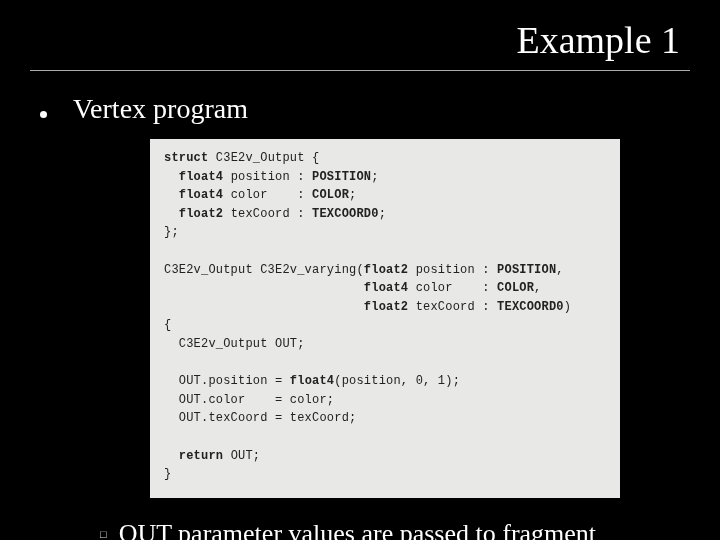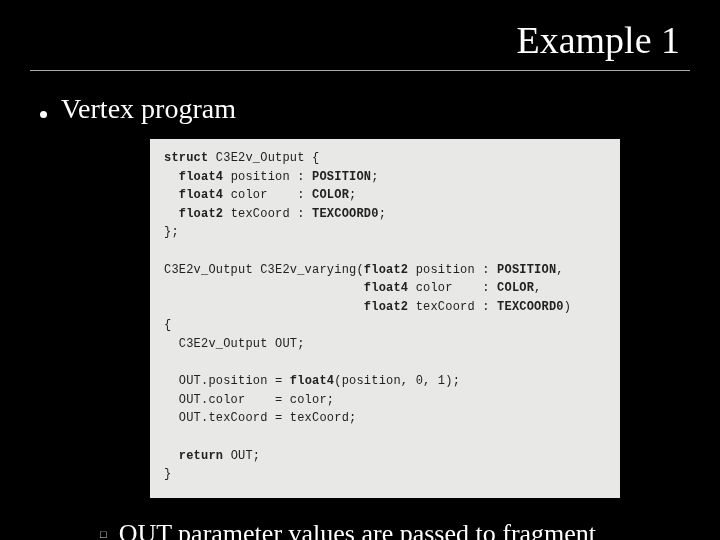--- a/index.html
+++ b/index.html
@@ -21,21 +21,21 @@
     border: none;
     border-bottom: 1px solid #aaa;
     margin: 0 30px 0 30px;
   }
   .content {
     padding: 22px 40px 0 40px;
   }
   .bullet-row {
     display: flex;
     align-items: baseline;
-    gap: 14px;
+    gap: 26px;
     margin-bottom: 14px;
   }
   .bullet-dot {
     width: 7px;
     height: 7px;
     background: #fff;
     border-radius: 50%;
     margin-top: 12px;
     flex-shrink: 0;
   }

